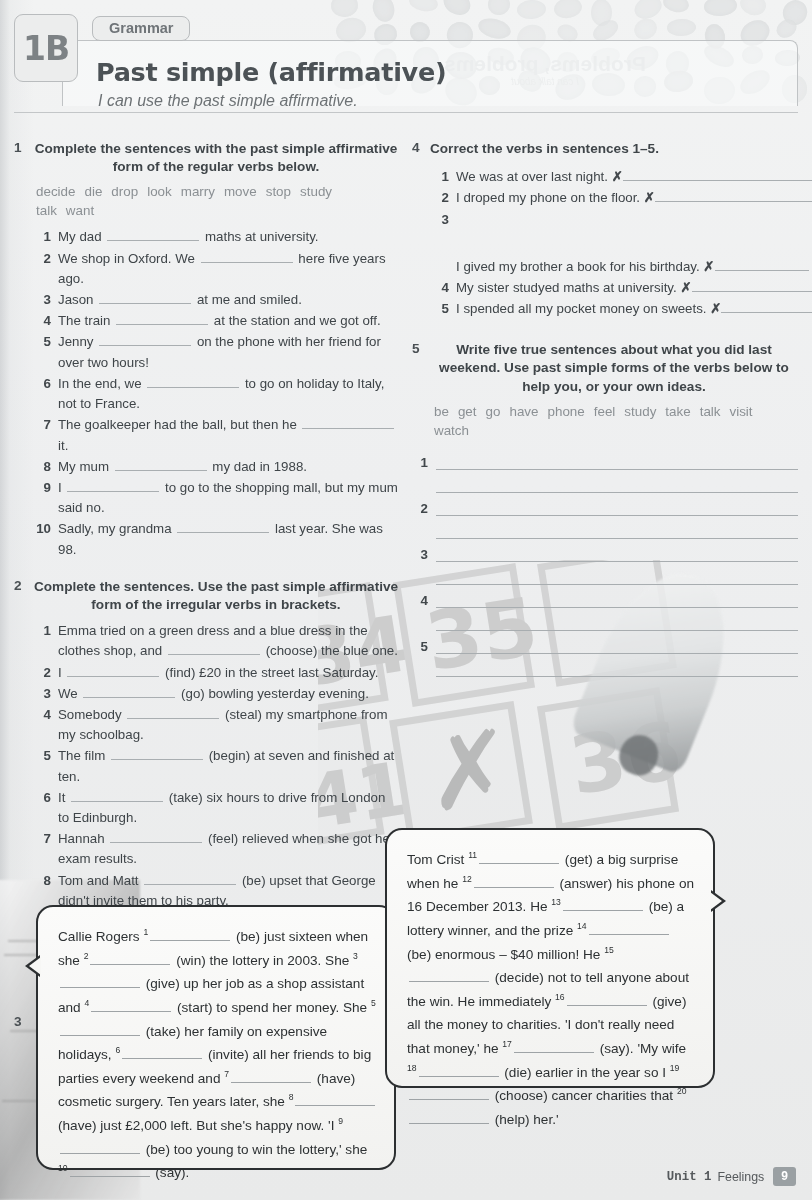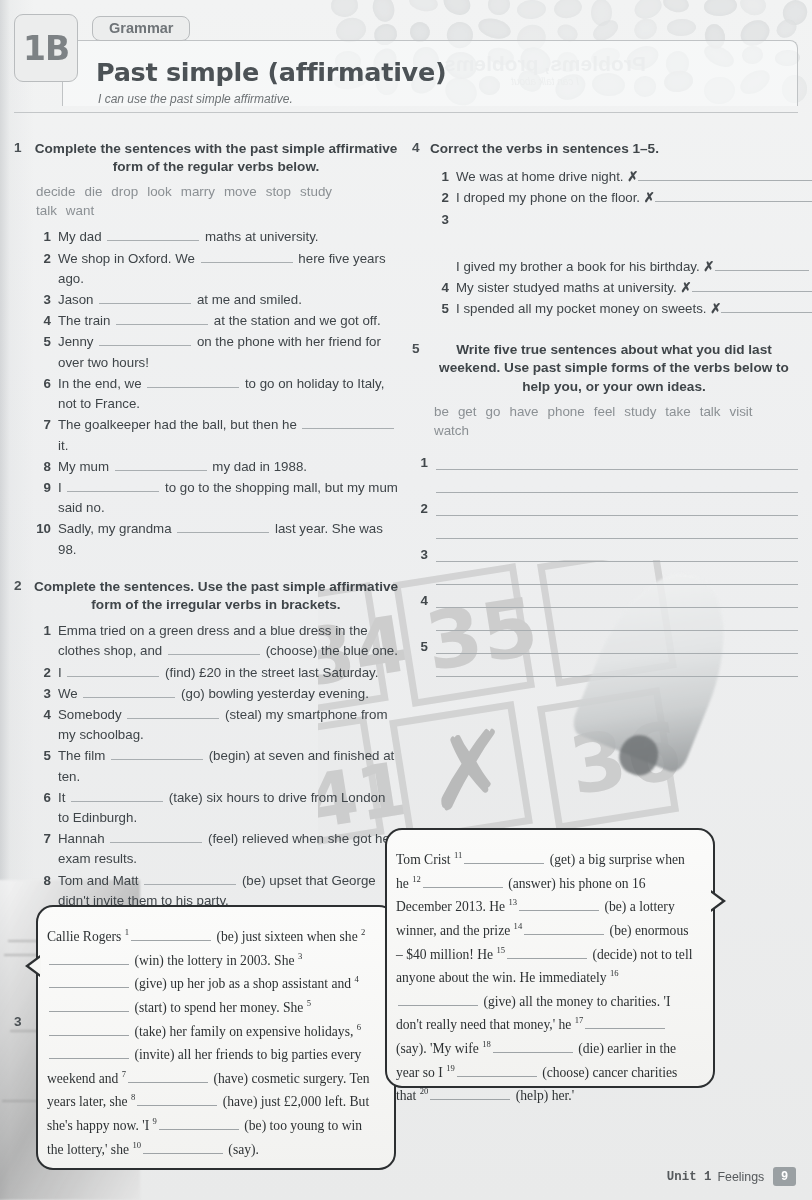--- a/index.html
+++ b/index.html
@@ -98,21 +98,21 @@
     background:#eceded; border:1.4px solid #b9bcbe; border-radius:8px;
     font-weight:700; font-size:14.5px; color:#6f7478; z-index:4;
   }
   #lessonTitle{
     position:absolute; left:82px; top:43px;
     font-family:"DejaVu Sans", sans-serif;
     font-size:25.5px; font-weight:700; color:#4c5256; letter-spacing:-.3px;
   }
   #canDo{
     position:absolute; left:84px; top:78px;
-    font-size:12px; font-style:italic; color:#6d7275;
+    font-size:16px; font-style:italic; color:#6d7275;
   }
   #headRule{
     position:absolute; left:14px; top:112px; width:784px; height:1.2px;
     background:#c3c6c8;
   }
 
   
   .col{ position:absolute; top:140px; }
   #colL{ left:14px; width:386px; }
   #colR{ left:412px; width:386px; }
@@ -152,23 +152,23 @@
   .lrow{ display:flex; align-items:flex-end; gap:8px; }
   .lrow .n{ font-weight:600; font-size:13.3px; color:#41474b; width:12px; text-align:right;}
   .lrow .rule{ flex:1; border-bottom:1.15px solid #a8adb0; height:23px; }
   .rule-extra{ margin-left:20px; border-bottom:1.15px solid #a8adb0; height:23px; }
 
   
   .bubble{
     position:absolute;
     background:linear-gradient(180deg,#fbfbfa,#f2f2f0);
     border:2.2px solid #2c2f31; border-radius:17px;
-    font-family:Liberation Serif, serif;
+    font-family:Liberation Sans, sans-serif;
     font-size:13.6px; line-height:1.74; color:#2d3133;
-    padding:18px 16px 16px 9px;
+    padding:18px 16px 16px 20px;
   }
   .bubble sup{ font-size:8.6px; vertical-align:super; margin-right:0px;}
   .bubble .blank{ border-bottom:1px solid #9ea3a6; }
   .tail{
     position:absolute; width:0; height:0;
   }
   #bubbleL{ left:36px; top:905px; width:360px; height:265px; }
   #bubbleL .tail{
     left:-13px; top:48px;
     border-top:11px solid transparent; border-bottom:11px solid transparent;
@@ -417,21 +417,21 @@
   <div class="col" id="colR">
 
     <div class="ex">
       <div class="ex-head">
         <span class="ex-num">4</span>
         <span class="ex-rubric">Correct the verbs in sentences 1–5.</span>
       </div>
       <ol class="items" style="margin-top:9px;" id="ex4list">
           <li>
             <span class="n">1</span>
-            <span class="t" style="white-space: nowrap;"><span>We was at home drive night. </span><span class="xmark-ex">✗</span><span class="wline" style="width: 196px;"></span></span>
+            <span class="t" style="white-space: nowrap;"><span>We was at over last night. </span><span class="xmark-ex">✗</span><span class="wline" style="width: 196px;"></span></span>
           </li>
           <li>
             <span class="n">2</span>
             <span class="t" style="white-space: nowrap;"><span>I droped my phone on the floor. </span><span class="xmark-ex">✗</span><span class="wline" style="width: 166px;"></span></span>
           </li>
           <li>
             <span class="n">3</span>
             <span class="t" style="white-space: nowrap; margin-top: 47px;"><span>I gived my brother a book for his birthday. </span><span class="xmark-ex">✗</span><span class="wline" style="width: 94px;"></span></span>
           </li>
           <li>

